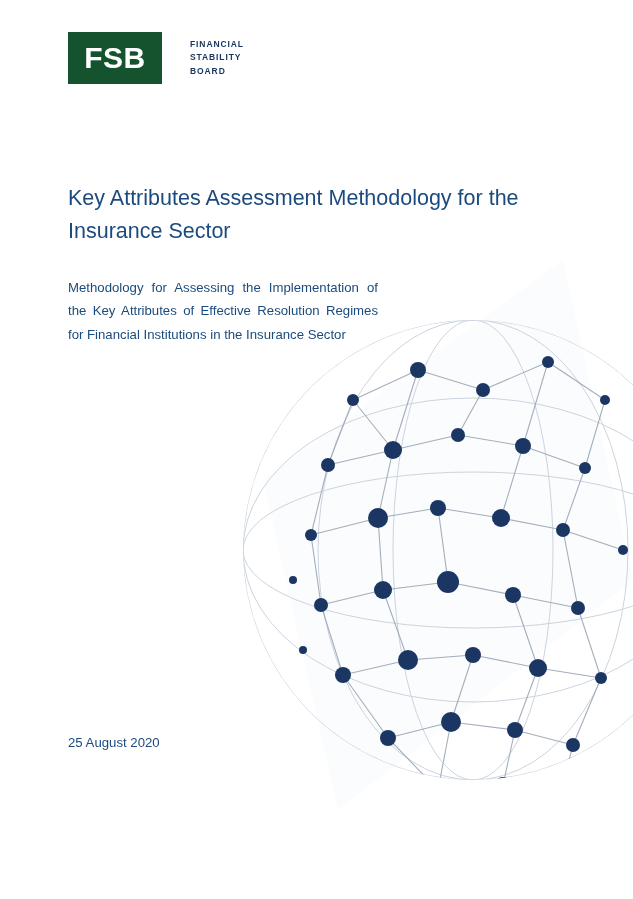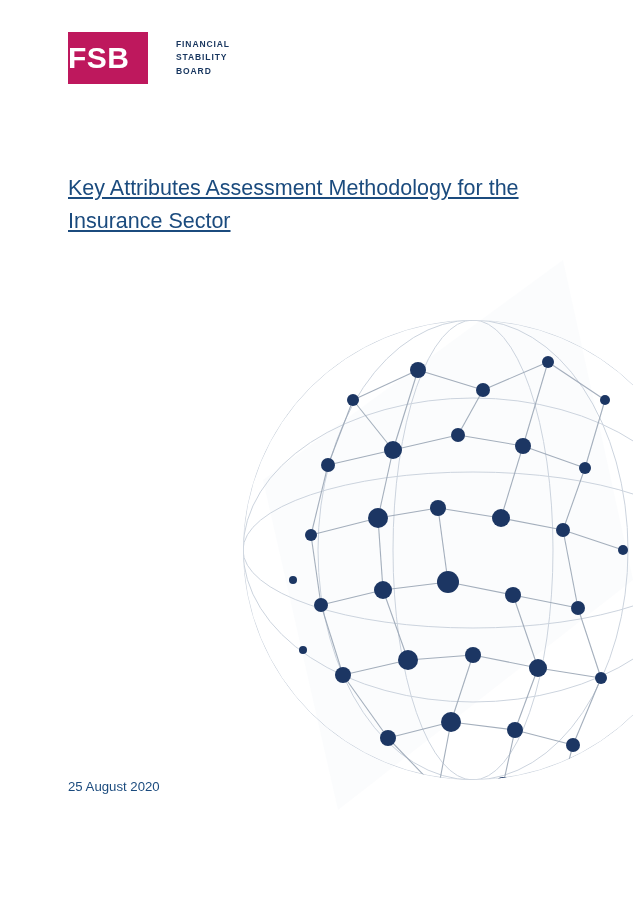--- a/index.html
+++ b/index.html
@@ -26,25 +26,26 @@
 
   
   .logo-block {
     position: absolute;
     left: 68px;
     top: 32px;
     display: flex;
     align-items: center;
   }
   .logo-mark {
-    width: 80px;
+    width: 94px;
     height: 52px;
-    background: #be185d;
+    background: #14532d;
     display: flex;
     align-items: center;
+    justify-content: center;
   }
   .logo-mark-text {
     color: #ffffff;
     font-family: "Liberation Sans", sans-serif;
     font-weight: bold;
     font-size: 30px;
     letter-spacing: 0.5px;
     line-height: 1;
   }
   .logo-words {
@@ -67,48 +68,47 @@
     pointer-events: none;
   }
   .globe-wrap svg {
     display: block;
   }
 
   
   .title {
     position: absolute;
     left: 68px;
-    top: 172px;
+    top: 182px;
     width: 470px;
     font-size: 21.5px;
     line-height: 1.55;
     font-weight: normal;
     color: #1b4b7e;
     margin: 0;
-    text-decoration: underline;
   }
 
   
   .subtitle {
     position: absolute;
     left: 68px;
     top: 276px;
     width: 310px;
     font-size: 13.2px;
     line-height: 1.77;
     color: #1b4b7e;
     text-align: justify;
     margin: 0;
   }
 
   
   .date {
     position: absolute;
     left: 68px;
-    top: 779px;
+    top: 735px;
     font-size: 13.2px;
     color: #1b4b7e;
   }
 </style>
 </head>
 <body>
 
 <div class="page">
 
   <div class="logo-block">
@@ -238,16 +238,17 @@
           <circle cx="130" cy="520" r="5"></circle>
           <circle cx="60" cy="330" r="4"></circle>
           <circle cx="70" cy="400" r="4"></circle>
         </g>
       </g>
     </svg>
   </div>
 
   <h1 class="title">Key Attributes Assessment Methodology for the Insurance Sector</h1>
 
+  <p class="subtitle">Methodology for Assessing the Implementation of the Key Attributes of Effective Resolution Regimes for Financial Institutions in the Insurance Sector</p>
 
   <div class="date">25 August 2020</div>
 
 </div>
 
 </body></html>

